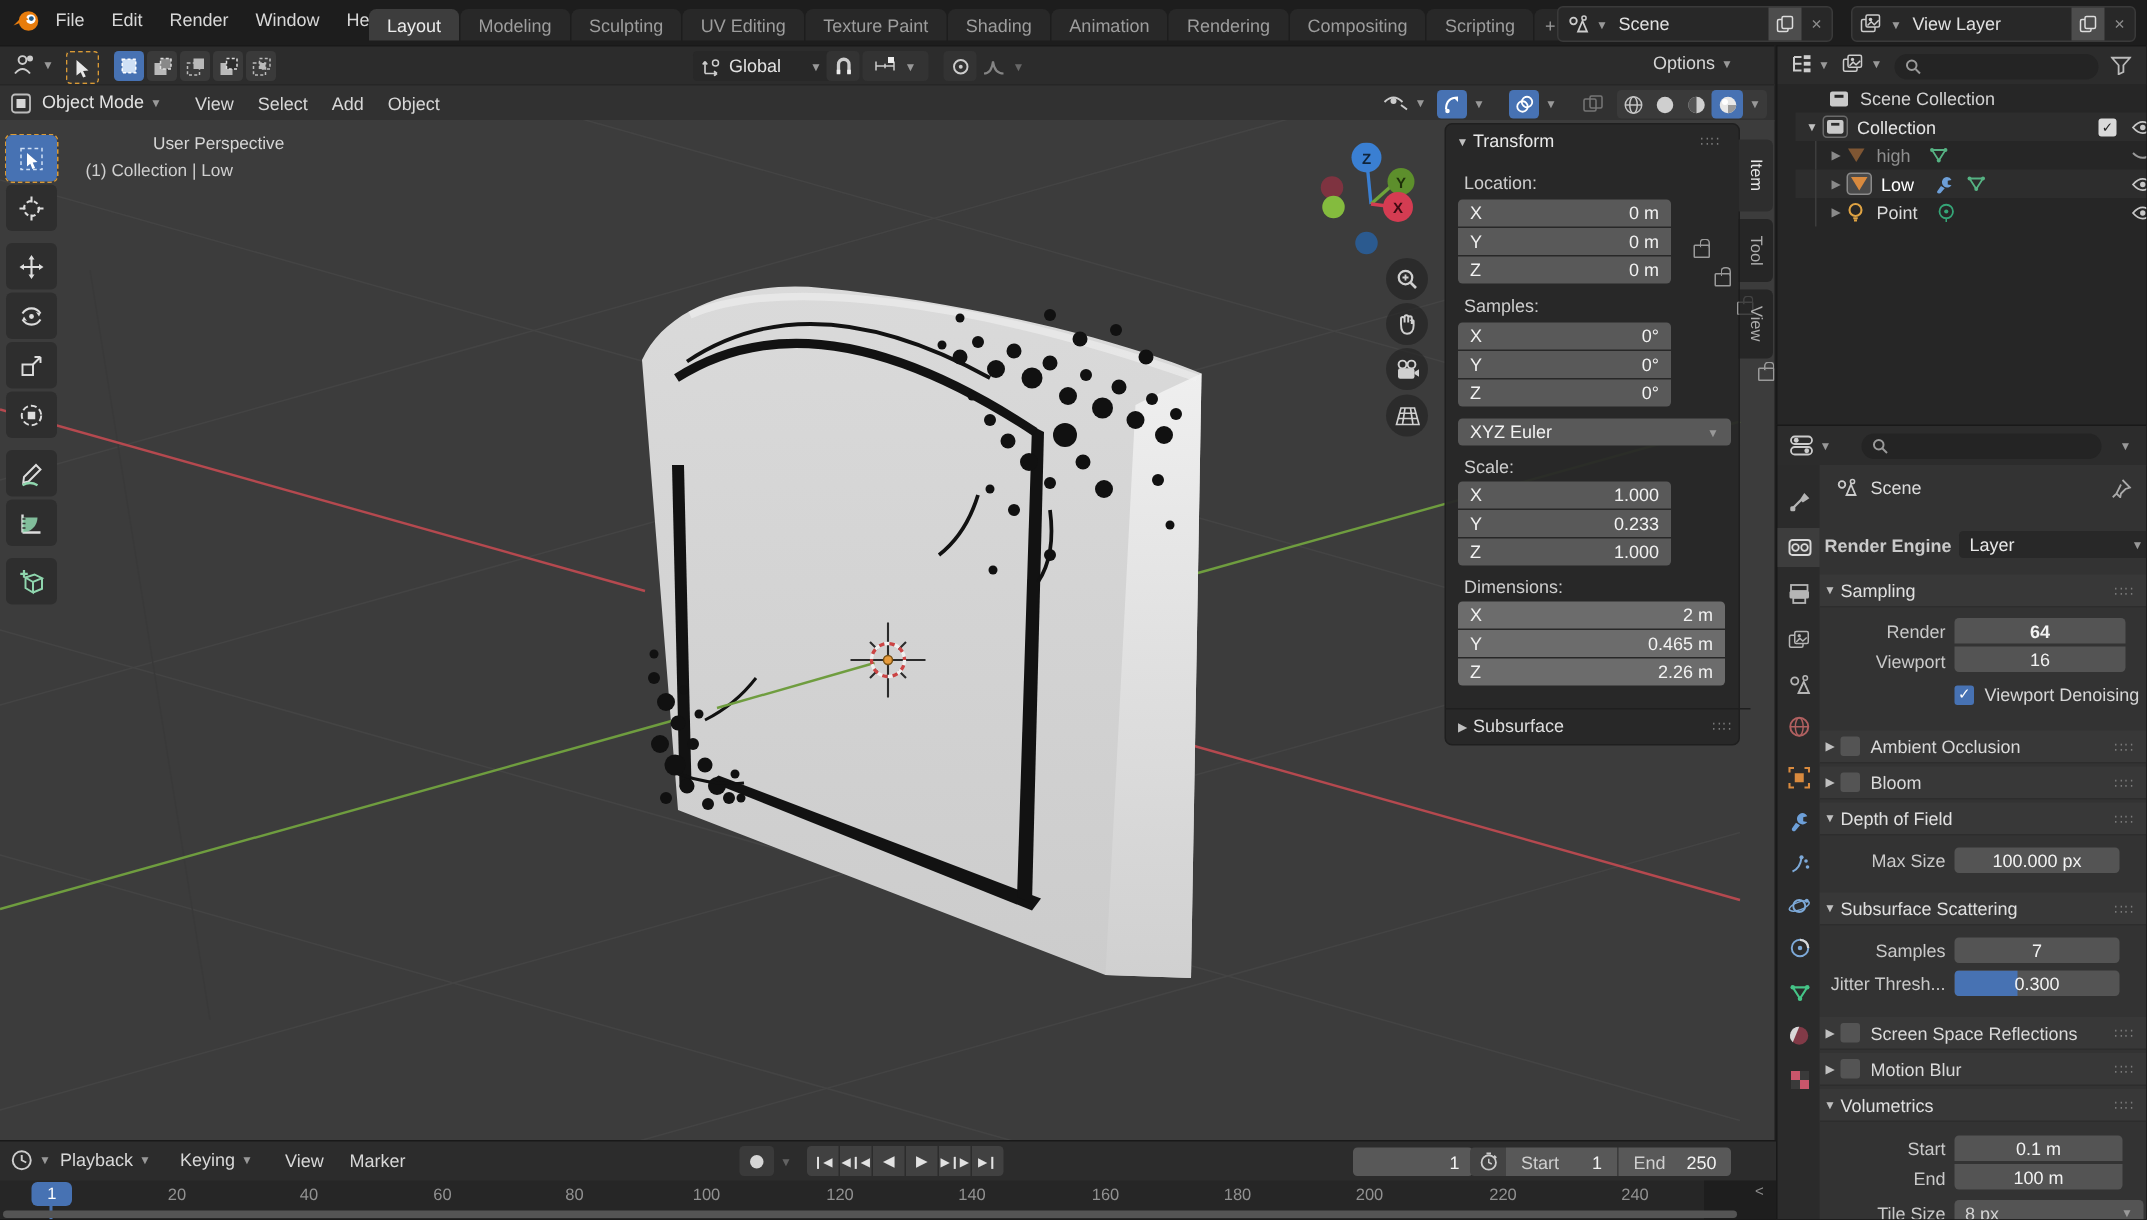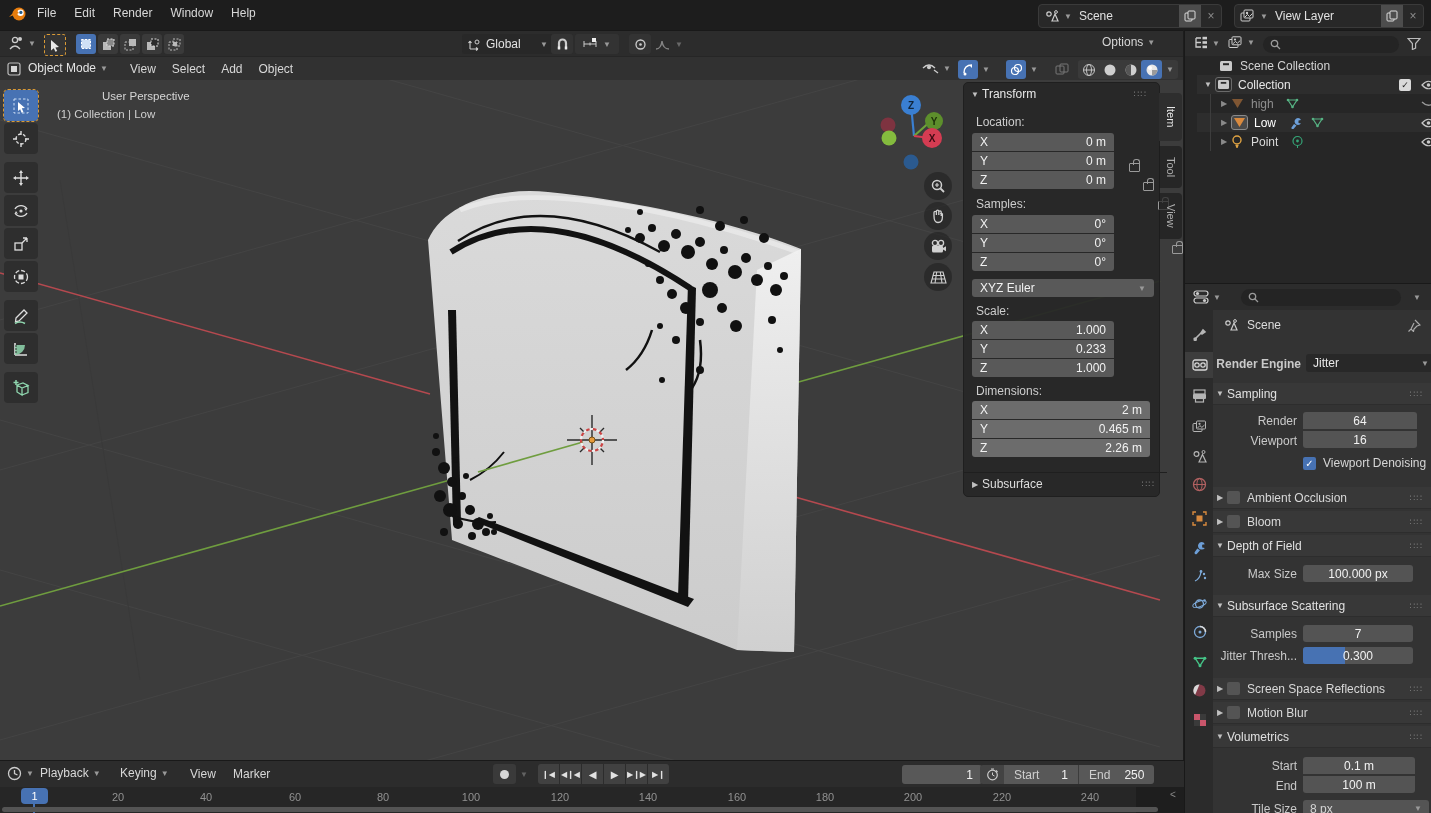--- a/index.html
+++ b/index.html
@@ -56,20 +56,33 @@
           <path d="M1,12 L8,5 L11,8 Z" fill="#e87d0d"></path>
         </svg>
     </span>
     <div class="hrow abs" style="left:28px;top:3px;">
       <span class="menu-item">File</span>
       <span class="menu-item">Edit</span>
       <span class="menu-item">Render</span>
       <span class="menu-item">Window</span>
       <span class="menu-item">Help</span>
     </div>
+    <div class="hrow abs" style="left:246px;top:6px;">
+      <span class="tab active">Layout</span>
+      <span class="tab">Modeling</span>
+      <span class="tab">Sculpting</span>
+      <span class="tab">UV Editing</span>
+      <span class="tab">Texture Paint</span>
+      <span class="tab">Shading</span>
+      <span class="tab">Animation</span>
+      <span class="tab">Rendering</span>
+      <span class="tab">Compositing</span>
+      <span class="tab">Scripting</span>
+      <span class="tab" style="padding:0 7px;">+</span>
+    </div>
 
     <div class="idsel abs" style="left:1038px;top:4px;width:182px;">
       <span class="hrow" style="padding-left:5px;">
         <svg width="16" height="14" viewBox="0 0 16 14">
             <circle cx="5" cy="5" r="2.2" fill="none" stroke="#ccc" stroke-width="1.2"></circle>
             <path d="M8,12 L11,5 L14,12 Z" fill="none" stroke="#ccc" stroke-width="1.2"></path>
             <circle cx="12" cy="3" r="1.4" fill="none" stroke="#ccc" stroke-width="1"></circle>
           </svg>
         <span class="chev">▼</span>
         </span>
@@ -826,31 +839,31 @@
           <path d="M8,12 L11,5 L14,12 Z" fill="none" stroke="#ccc" stroke-width="1.2"></path>
           <circle cx="12" cy="3" r="1.4" fill="none" stroke="#ccc" stroke-width="1"></circle>
         </svg>
       <span style="margin-left:8px;color:#dcdcdc;">Scene</span>
       <svg style="margin-left:auto;" width="13" height="13" viewBox="0 0 13 13">
           <path d="M7,1 L12,6 L9,7 L6,10 L5.5,12.5 L3,10 L0.5,12.5 M3,10 L6,4 Z" fill="none" stroke="#aaa" stroke-width="1.2"></path>
         </svg>
     </div>
     <div class="plabel" style="left:0px;top:47px;width:88px;font-weight:bold;">Render Engine</div>
     <div class="abs hrow" style="left:93px;top:44px;width:116px;height:18px;background:#282828;border-radius:3px;padding:0 7px;">
-      <span style="color:#e8e8e8;">Jitter</span>
+      <span style="color:#e8e8e8;">Layer</span>
         <span class="chev" style="margin-left:auto;">▼</span>
     </div>
 
     <div class="panelhead" style="margin-top:44px;margin-top:0;position:absolute;left:0;top:73px;width:100%;">
       <span class="tri">▼</span>
         <span style="color:#e0e0e0;">Sampling</span>
         <span class="dots">∷∷</span>
     </div>
     <div class="plabel" style="left:0;top:104px;width:84px;">Render</div>
-    <div class="pfld" style="left:90px;top:102px;width:114px;border-radius:3px 3px 0 0;">64</div>
+    <div class="pfld" style="left:90px;top:102px;width:114px;border-radius:3px 3px 0 0;font-weight:bold;">64</div>
     <div class="plabel" style="left:0;top:124px;width:84px;">Viewport</div>
     <div class="pfld" style="left:90px;top:121px;width:114px;border-radius:0 0 3px 3px;">16</div>
     <div class="abs hrow" style="left:90px;top:146px;">
       <span class="cb on">✓</span>
       <span style="margin-left:7px;color:#d6d6d6;">Viewport Denoising</span>
     </div>
 
     <div class="panelhead abs" style="left:0;top:177px;width:100%;">
       <span class="tri">▶</span>
         <span class="cb" style="margin-right:7px;"></span>

